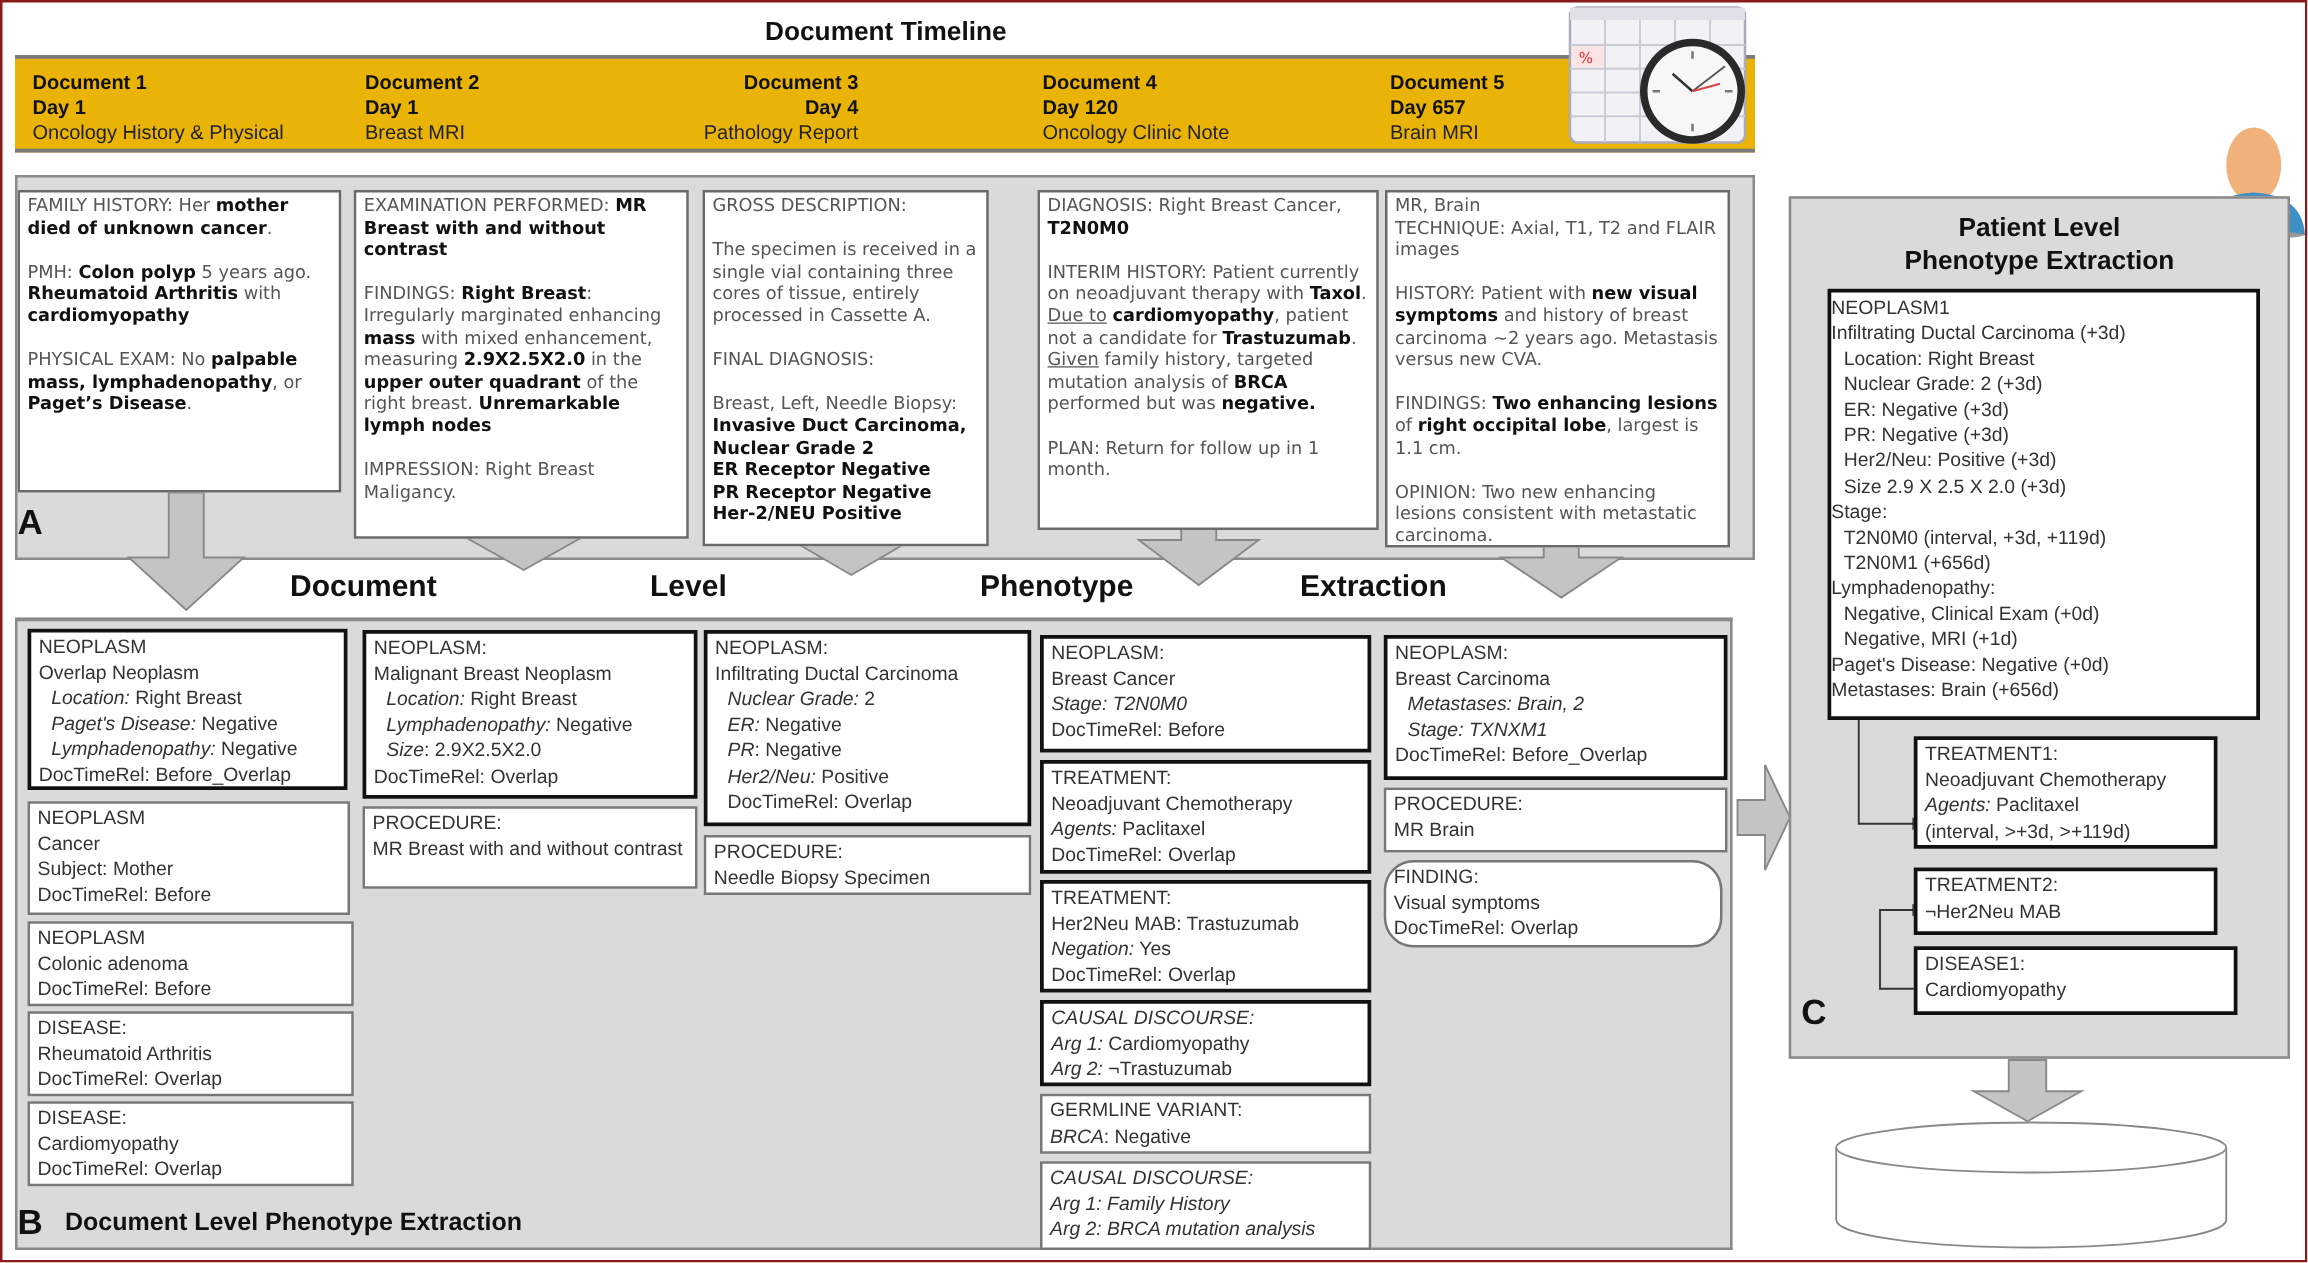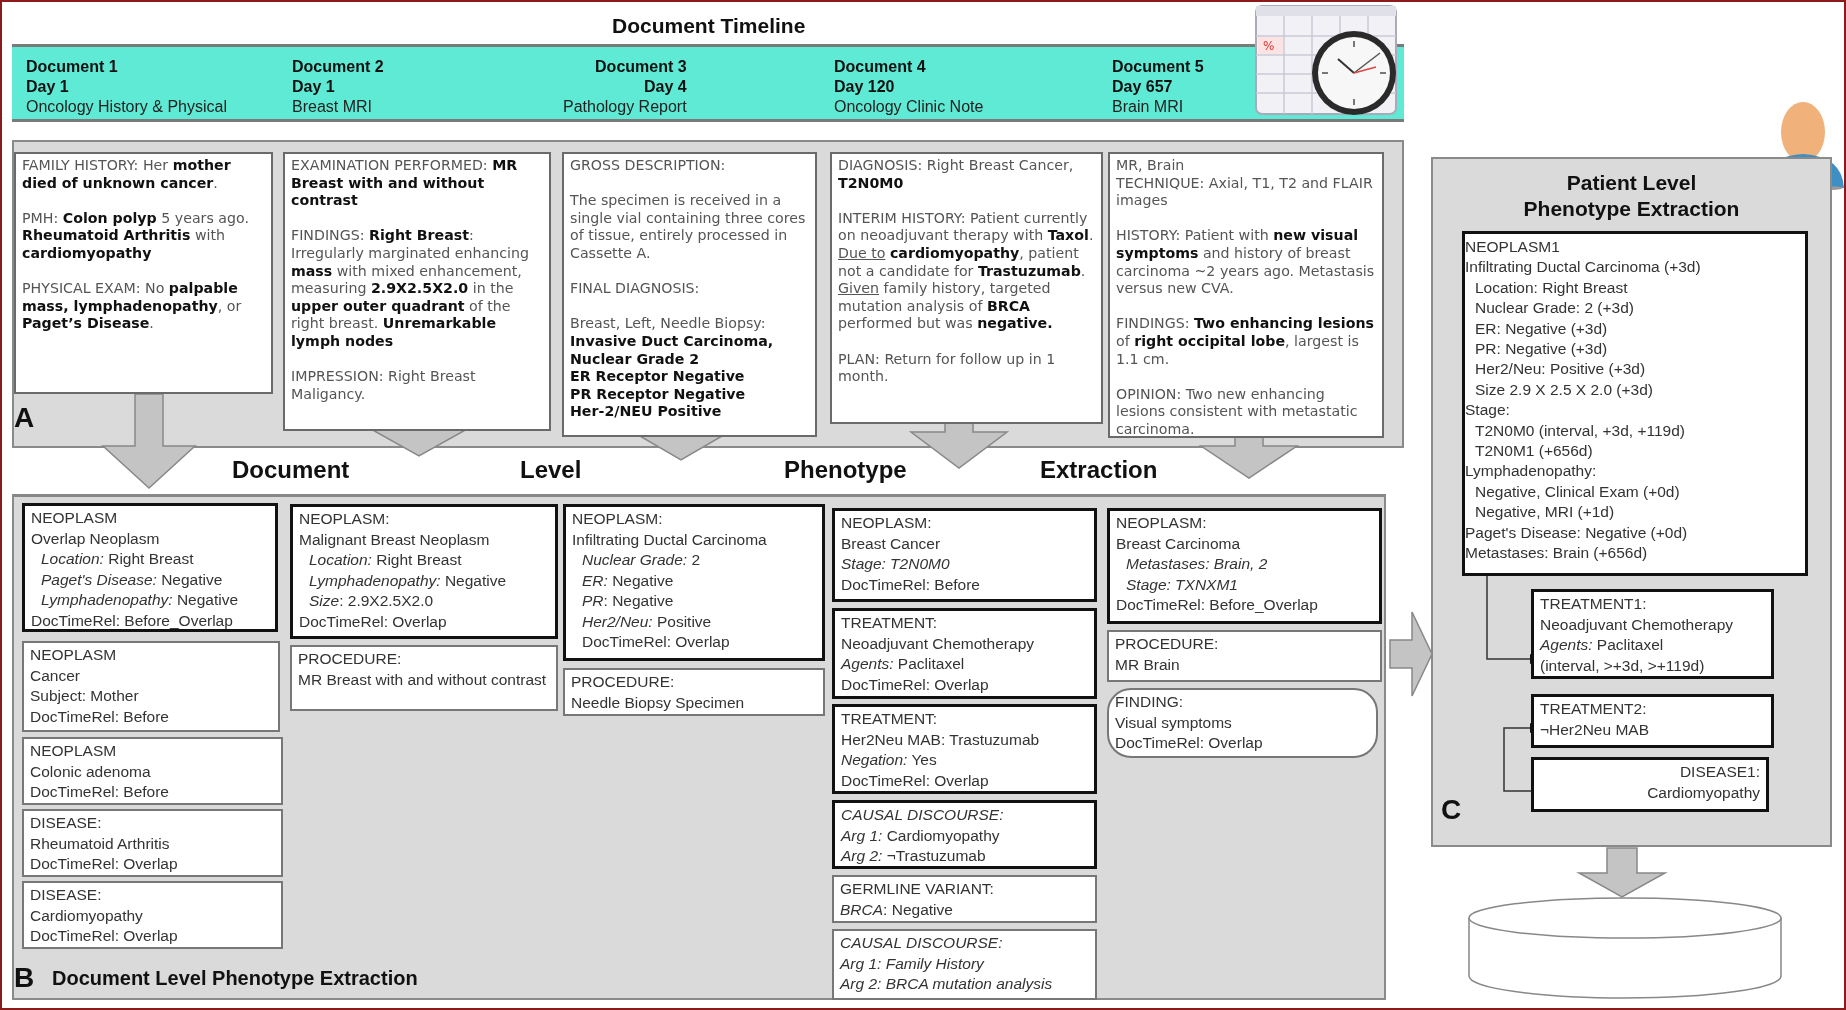--- a/index.html
+++ b/index.html
@@ -1,21 +1,21 @@
 <!DOCTYPE html>
 <html><head>
 <meta charset="utf-8">
 <style>
   *{box-sizing:border-box;margin:0;padding:0;}
   html,body{width:1846px;height:1010px;overflow:hidden;background:#fff;}
   body{position:relative;font-family:"Liberation Sans",sans-serif;color:#222;}
   .frame{position:absolute;left:0;top:0;width:1846px;height:1010px;border:2px solid #8b1a1a;}
   .abs{position:absolute;}
   .title{font-weight:bold;font-size:21px;color:#111;}
-  .band{background:#5eead4;border-top:3px solid #7a7a7a;border-bottom:3px solid #7a7a7a;}
+  .band{background:#eab308;border-top:3px solid #7a7a7a;border-bottom:3px solid #7a7a7a;}
   .tl-col{position:absolute;top:10px;font-size:16px;line-height:20px;color:#222;}
   .tl-col b{display:block;color:#111;}
   .panel{background:#dadada;border:2px solid #8a8a8a;}
   .doc{position:absolute;background:#fff;border:2px solid #6a6a6a;padding:3px 6px;font-family:"DejaVu Sans",sans-serif;font-size:14.2px;line-height:17.6px;color:#555;}
   .doc b{color:#111;}
   .doc u{text-decoration:underline;}
   .doc p{margin-bottom:17.6px;}
   .doc p:last-child{margin-bottom:0;}
   .ebox{position:absolute;background:#fff;border:2px solid #777;padding:2px 6px;font-size:15.5px;line-height:20.5px;color:#333;}
   .ebox.strong{border:3px solid #111;}
@@ -111,21 +111,21 @@
   <p><span>PMH: </span><b>Colon polyp</b><span> 5 years ago. </span><b>Rheumatoid Arthritis</b><span> with </span><b>cardiomyopathy</b></p>
   <p><span>PHYSICAL EXAM: No </span><b>palpable mass, lymphadenopathy</b><span>, or </span><b>Paget’s Disease</b><span>.</span></p>
 </div>
 
 <div class="doc" style="left:283px;top:152px;width:268px;height:279px;">
   <p><span>EXAMINATION PERFORMED: </span><b>MR Breast with and without contrast</b></p>
   <p><span>FINDINGS: </span><b>Right Breast</b><span>: Irregularly marginated enhancing </span><b>mass</b><span> with mixed enhancement, measuring </span><b>2.9X2.5X2.0</b><span> in the </span><b>upper outer quadrant</b><span> of the right breast. </span><b>Unremarkable lymph nodes</b></p>
   <p>IMPRESSION: Right Breast Maligancy.</p>
 </div>
 
-<div class="doc" style="left:562px;top:152px;width:255px;height:285px;">
+<div class="doc" style="left:562px;top:152px;width:229px;height:285px;">
   <p>GROSS DESCRIPTION:</p>
   <p>The specimen is received in a single vial containing three cores of tissue, entirely processed in Cassette A.</p>
   <p>FINAL DIAGNOSIS:</p>
   <div>Breast, Left, Needle Biopsy:</div>
   <b style="display:block">Invasive Duct Carcinoma,</b>
   <b style="display:block">Nuclear Grade 2</b>
   <b style="display:block">ER Receptor Negative</b>
   <b style="display:block">PR Receptor Negative</b>
   <b style="display:block">Her-2/NEU Positive</b>
 </div>
@@ -300,21 +300,21 @@
 <div class="ebox strong" style="left:1531px;top:589px;width:243px;height:90px;">
   <div>TREATMENT1:</div>
   <div>Neoadjuvant Chemotherapy</div>
   <div><i>Agents:</i><span> Paclitaxel</span></div>
   <div>(interval, &gt;+3d, &gt;+119d)</div>
 </div>
 <div class="ebox strong" style="left:1531px;top:694px;width:243px;height:54px;">
   <div>TREATMENT2:</div>
   <div>¬Her2Neu MAB</div>
 </div>
-<div class="ebox strong" style="left:1531px;top:757px;width:238px;height:55px;text-align:right;">
+<div class="ebox strong" style="left:1531px;top:757px;width:259px;height:55px;">
   <div>DISEASE1:</div>
   <div>Cardiomyopathy</div>
 </div>
 
 <svg class="abs" style="left:1576px;top:847px;" width="92" height="52">
   <path d="M31 1 h30 v25 h28 l-43 24 l-43 -24 h28 z" fill="#c4c4c4" stroke="#888" stroke-width="1.5"></path>
 </svg>
 
 <svg class="abs" style="left:1466px;top:896px;" width="320" height="112">
   <path d="M3 22 V80 A156 22 0 0 0 315 80 V22" fill="#fff" stroke="#888" stroke-width="1.5"></path>

